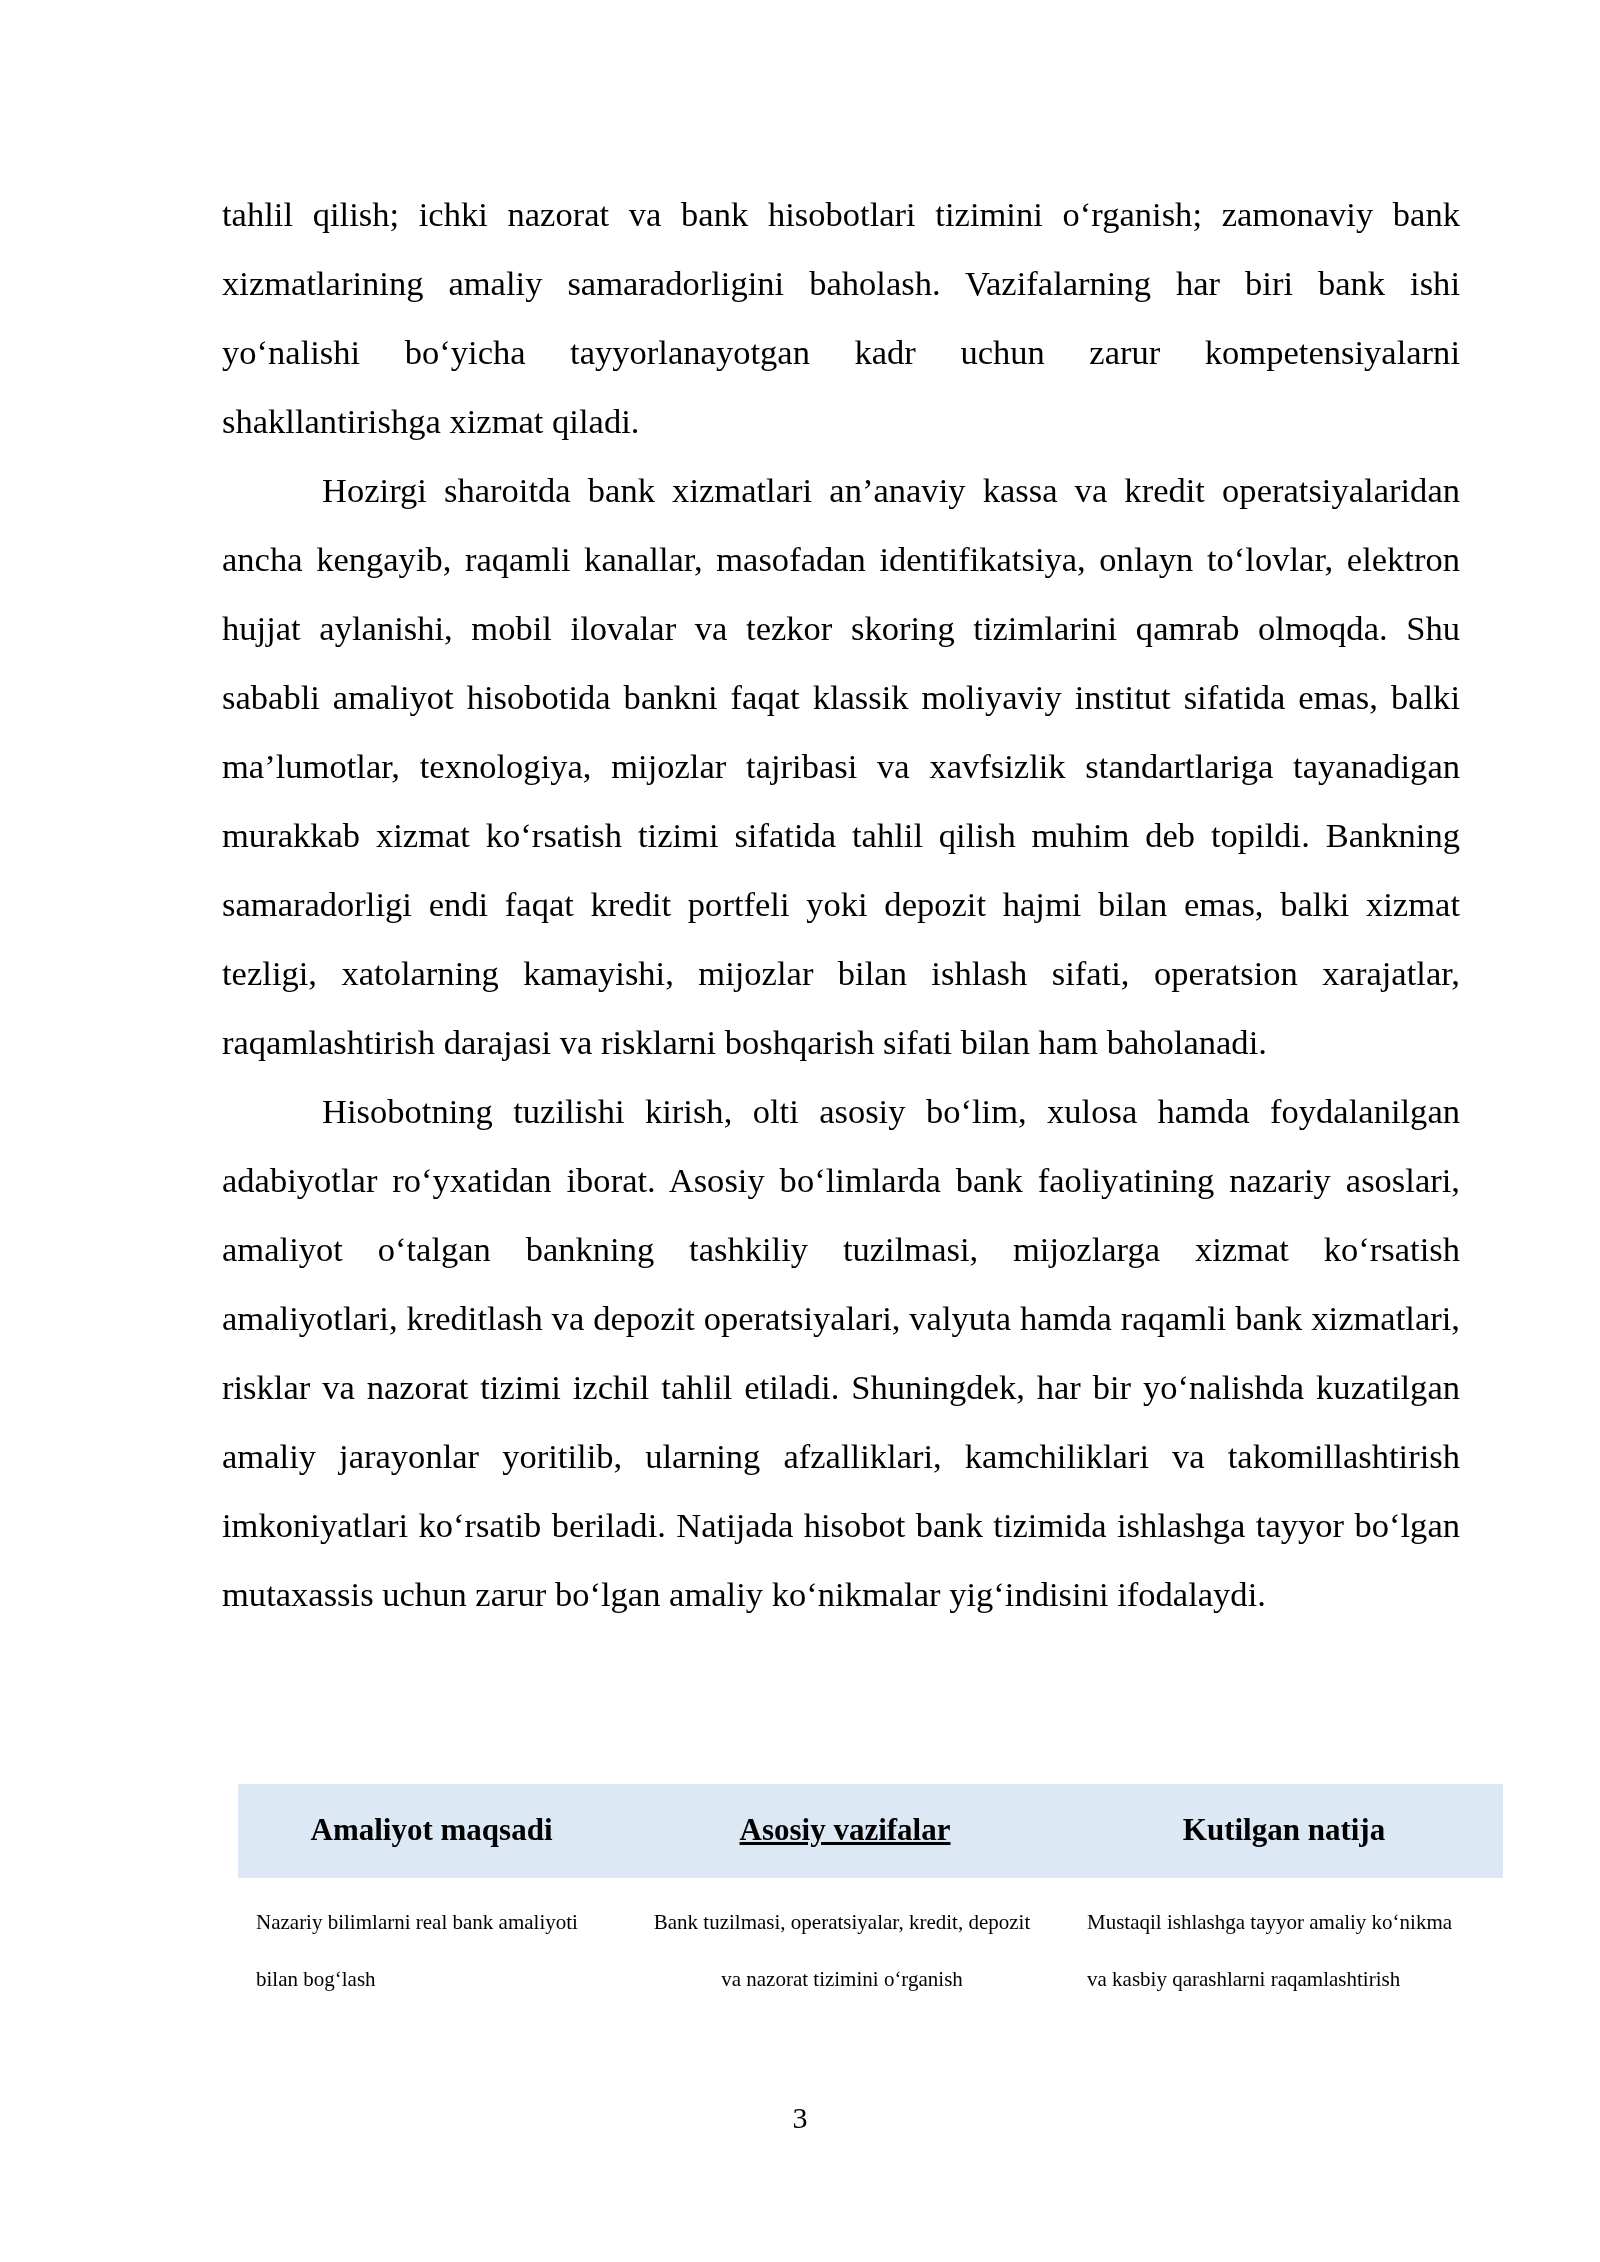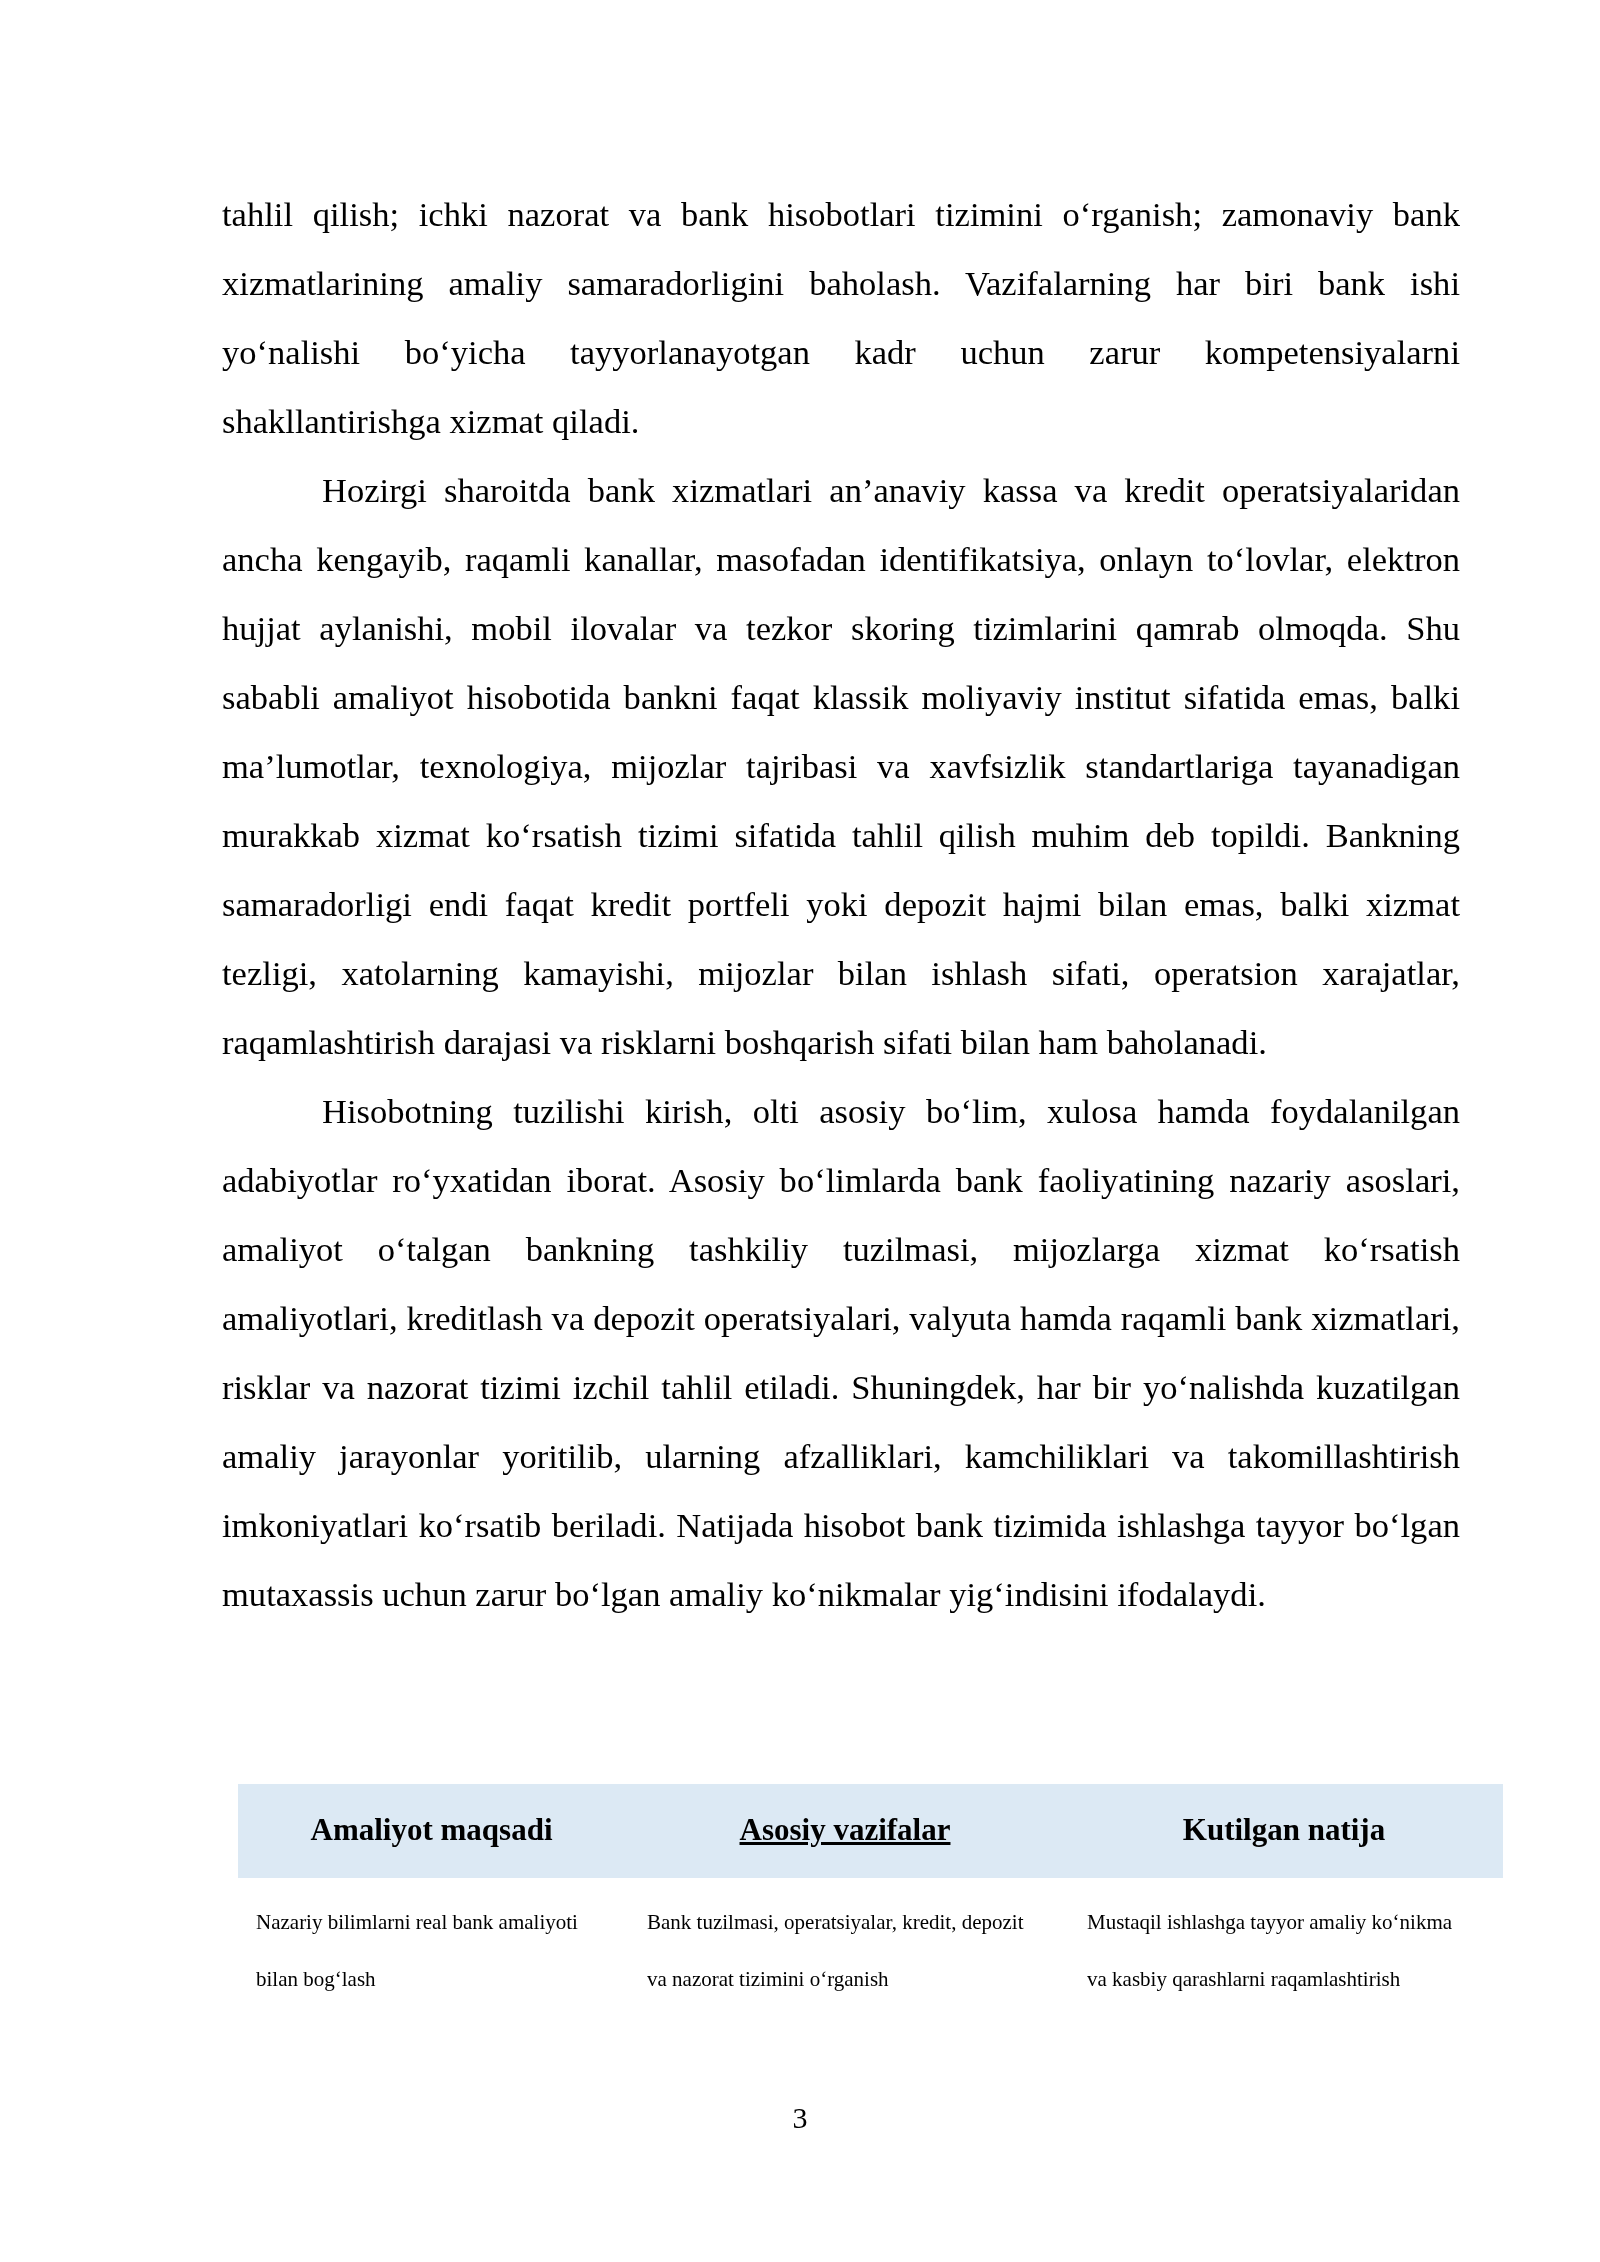--- a/index.html
+++ b/index.html
@@ -79,21 +79,21 @@
 
   table.data-table tbody td {
     padding: 16px 28px 20px 18px;
     vertical-align: top;
     border: none;
     line-height: 57px;
     font-size: 21px;
     text-align: left;
   }
   table.data-table tbody td.c1 { padding-left: 18px; }
-  table.data-table tbody td.c2 { padding-left: 22px; }
+  table.data-table tbody td.c2 { padding-left: 22px; text-align: center; }
   table.data-table tbody td.c3 { padding-left: 22px; }
 
   
   .page-number {
     position: absolute;
     left: 0;
     right: 0;
     top: 2100px;
     text-align: center;
     font-size: 30px;

